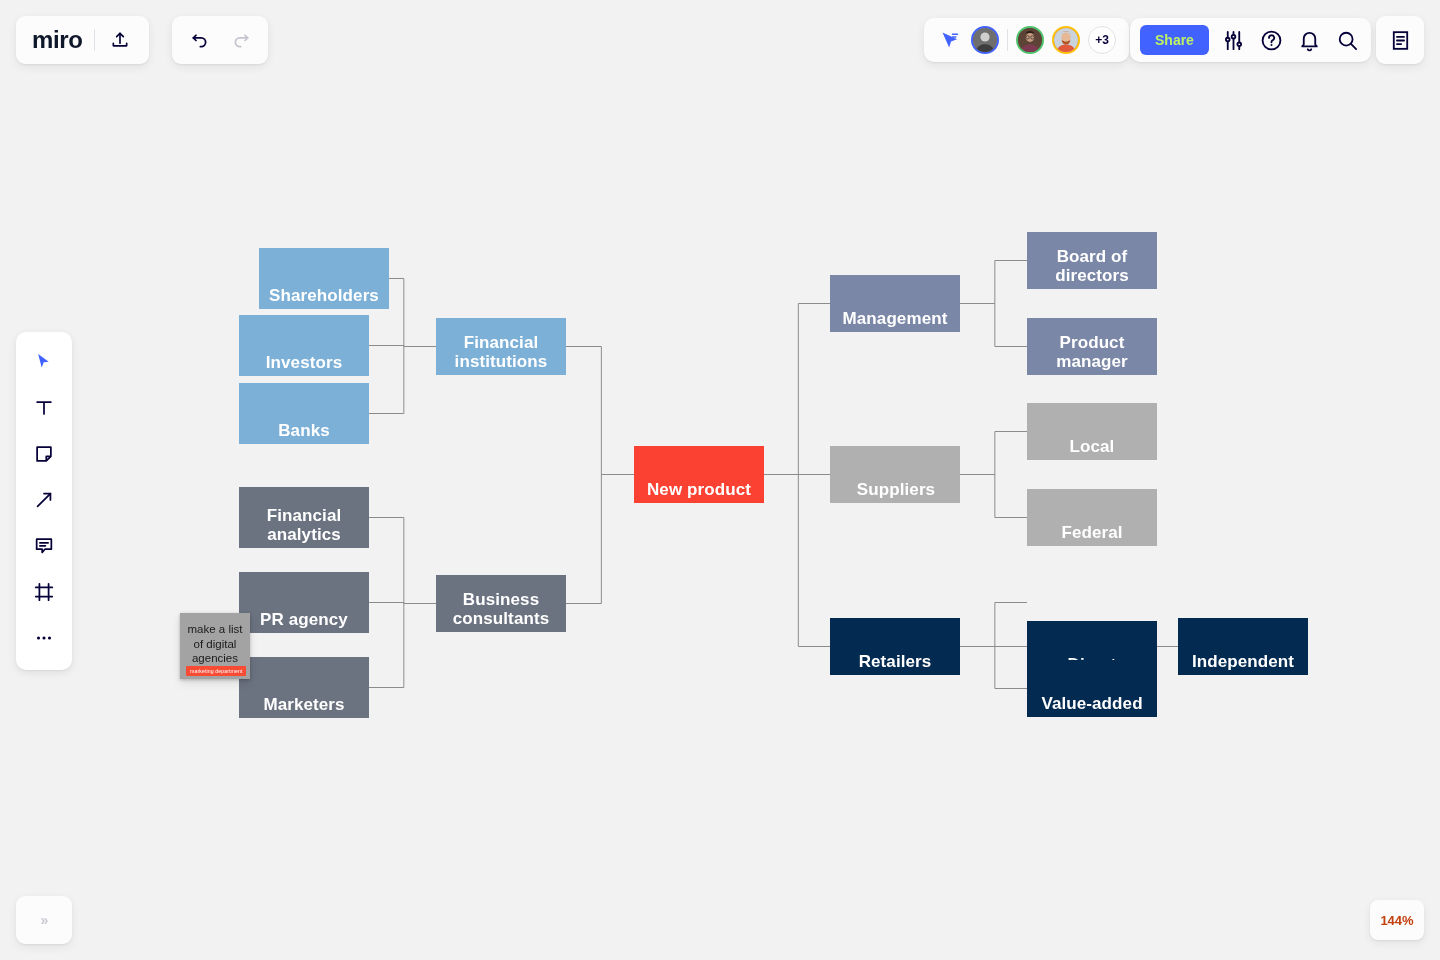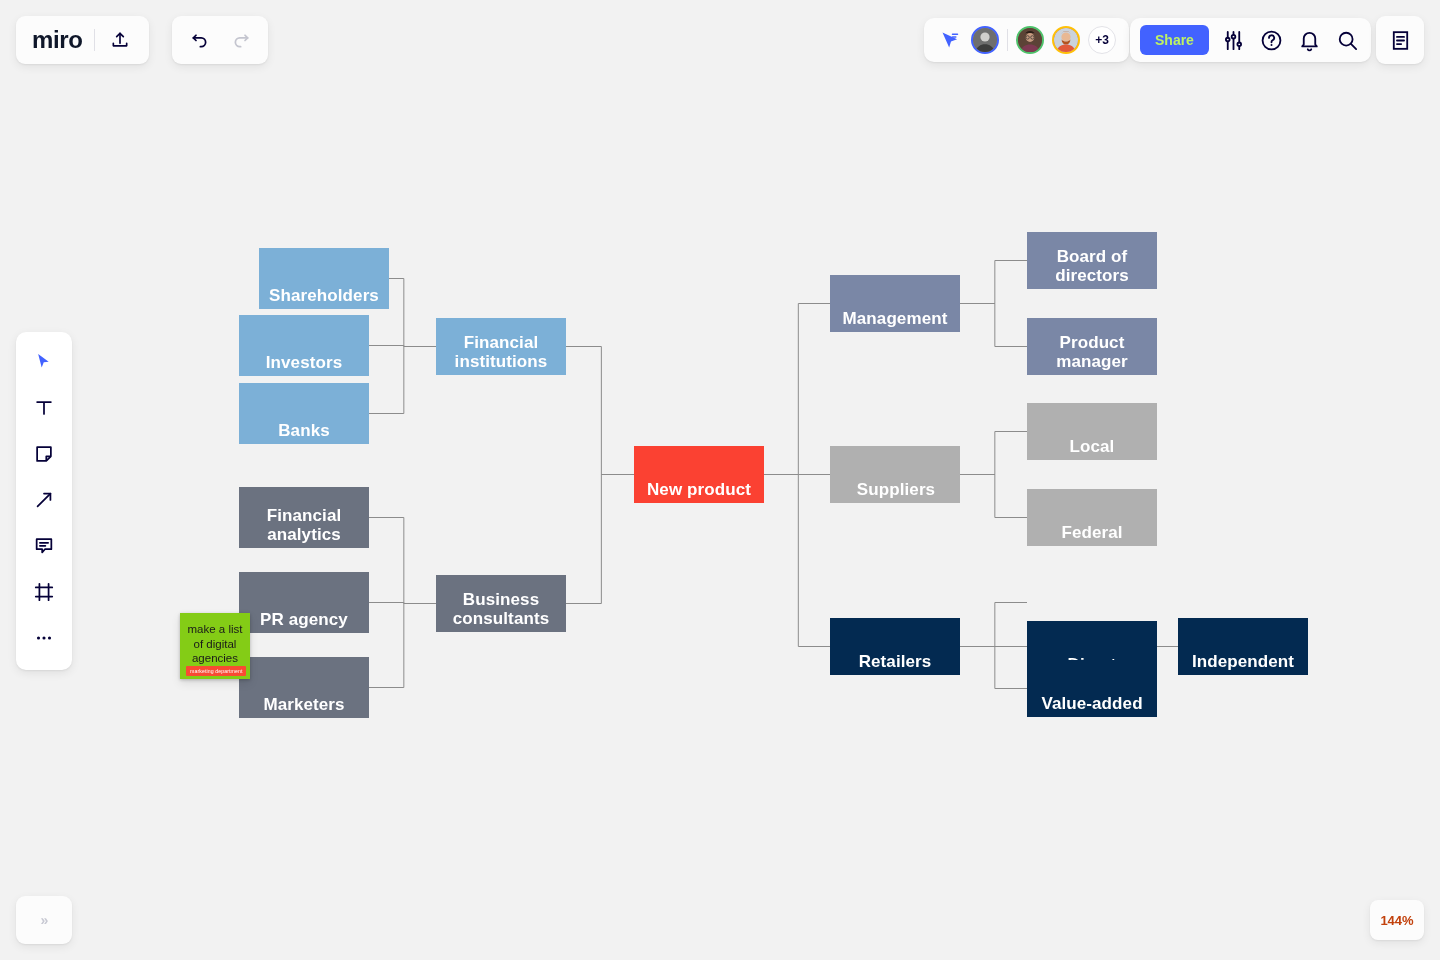--- a/index.html
+++ b/index.html
@@ -24,21 +24,21 @@
     line-height: 1.12;
     letter-spacing: .1px;
     padding: 4px 8px;
     white-space: pre-line;
     font-weight: bold;
   }
 
   
   .sticky {
     position: absolute;
-    background: #84cc16;
+    background: #a3a3a3;
     box-shadow: 0 1px 3px rgba(0,0,0,.22), 0 4px 9px rgba(0,0,0,.10);
     display: flex; flex-direction: column;
     align-items: center;
     padding: 9px 6px 6px;
   }
   .sticky-text {
     font-size: 11.5px; line-height: 1.28; color: #1a1a1a;
     text-align: center; white-space: pre-line; flex: 1;
   }
   .sticky-tag {

